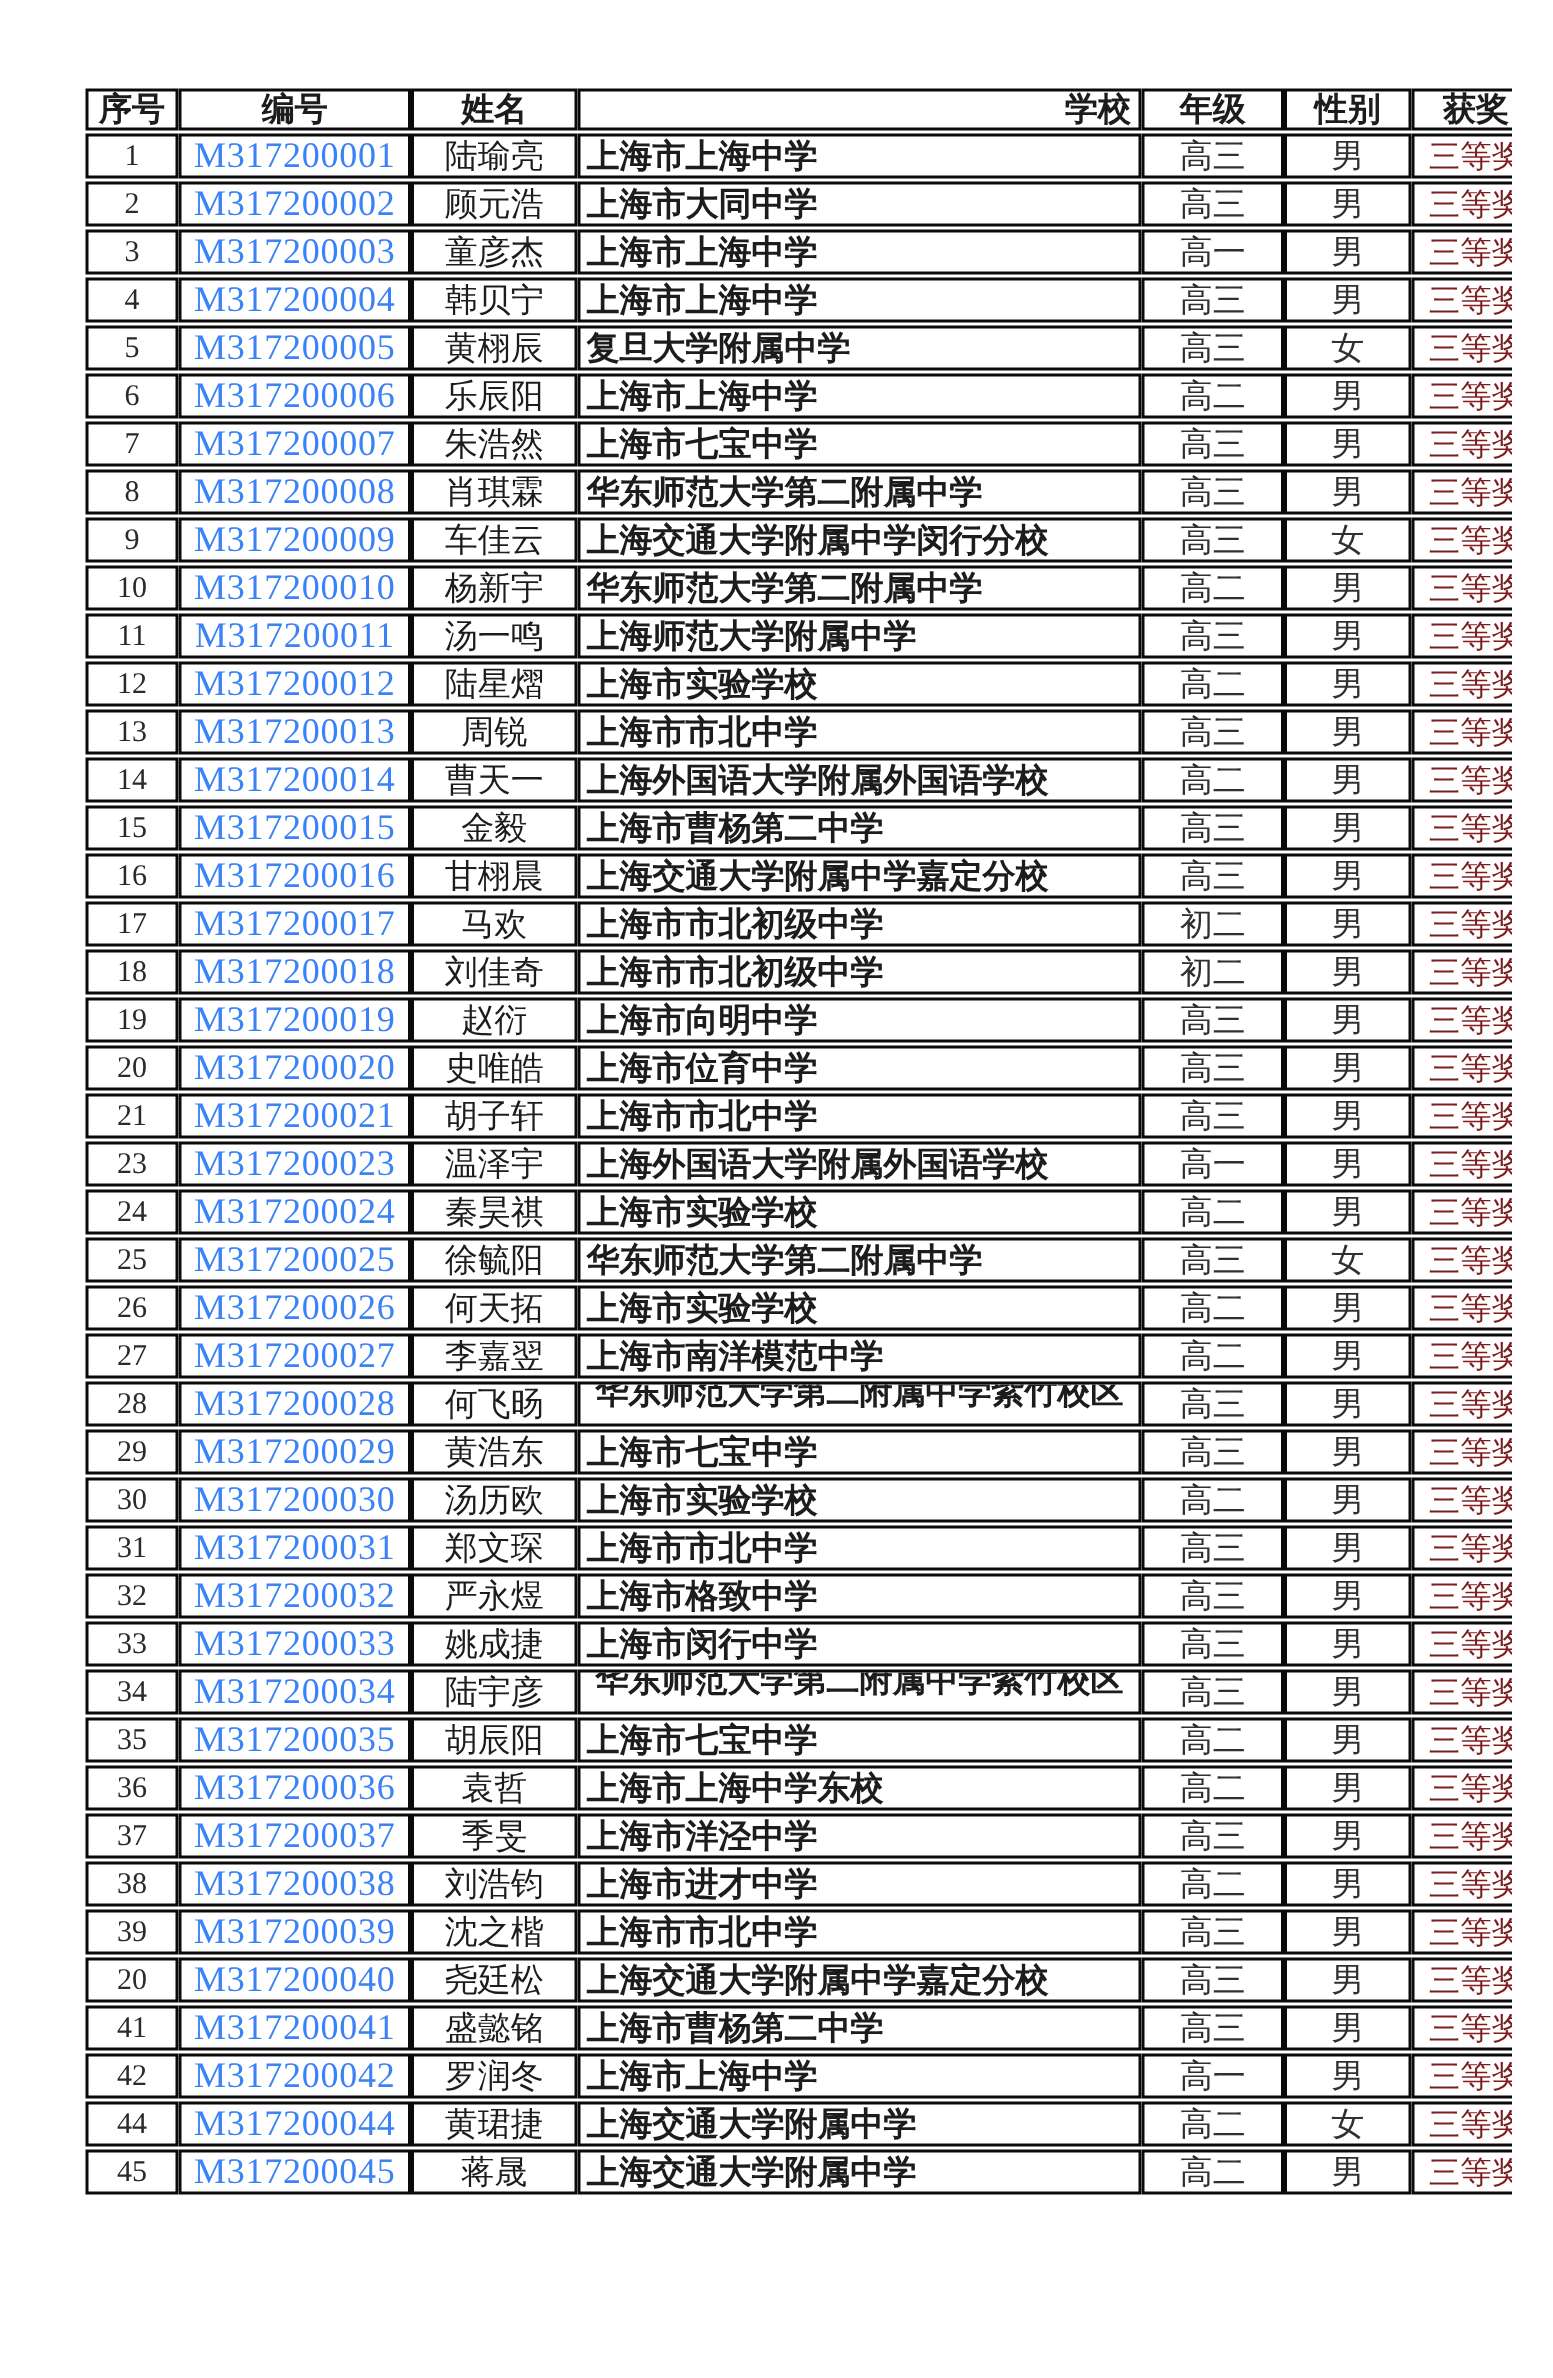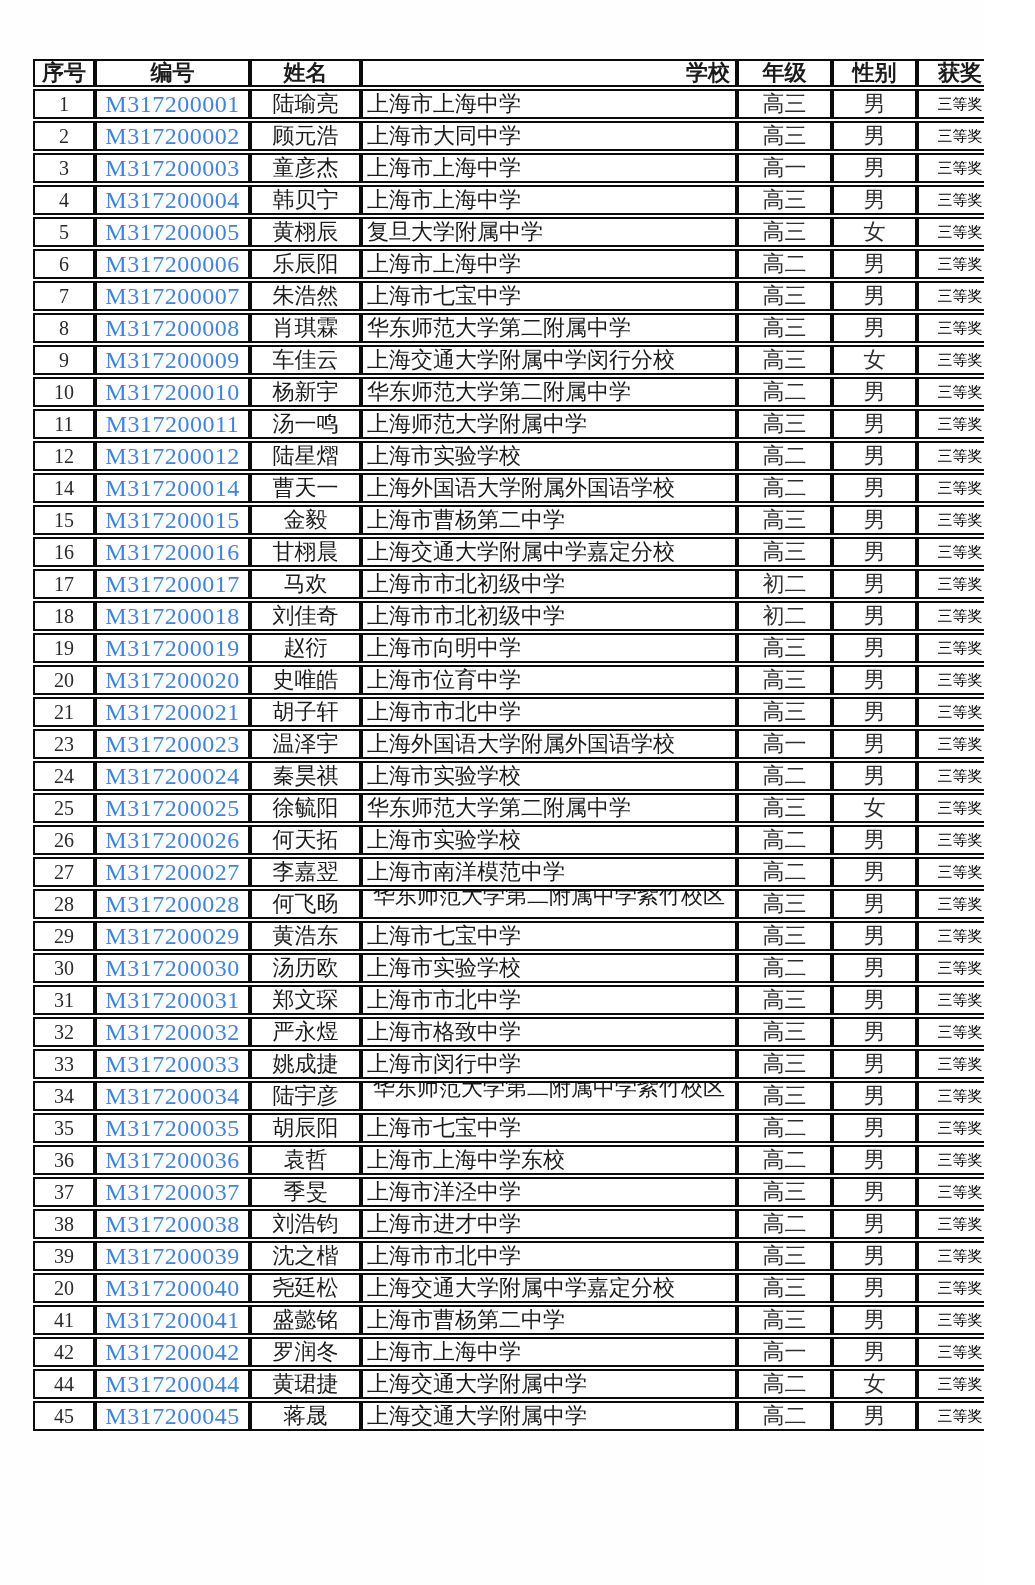--- a/index.html
+++ b/index.html
@@ -9,20 +9,21 @@
     width: 1035px;
     height: 1585px;
     font-family: "Liberation Serif", "DejaVu Serif", serif;
   }
   #page {
     position: relative;
     width: 984px;
     height: 1585px;
     background: #fefefe;
     overflow: hidden;
+    margin-left: 24px;
   }
   #award-table {
     position: absolute;
     left: 33px;
     top: 57px;
     width: 970px;
     border-collapse: separate;
     border-spacing: 0 2px;
     table-layout: fixed;
     background: #ffffff;
@@ -59,32 +60,33 @@
   }
   td.cell-school {
     text-align: left;
     white-space: normal;
     padding: 0 4px;
   }
   .school-text {
     height: 26px;
     overflow: hidden;
     line-height: 26px;
+    font-weight: bold;
   }
   .school-text.clipped {
     line-height: 20px;
     margin-top: -5px;
     height: 31px;
     text-align: center;
   }
   td.cell-grade { color: #303030; text-align: center; }
   td.cell-gender { color: #303030; }
   td.cell-award {
-    color: #000000;
-    font-size: 15px;
+    color: #7f1d1d;
+    font-size: 21px;
     font-family: Liberation Serif, serif;
   }
 </style>
 </head>
 <body>
 
 <div id="page">
   <table id="award-table">
     <colgroup>
       <col style="width:62px">
@@ -233,20 +235,31 @@
       <td class="cell-id">M317200012</td>
       <td class="cell-name">陆星熠</td>
       <td class="cell-school">
         <div class="school-text">上海市实验学校</div>
       </td>
       <td class="cell-grade">高二</td>
       <td class="cell-gender">男</td>
       <td class="cell-award">三等奖</td>
     </tr>
         <tr>
+      <td class="cell-no">13</td>
+      <td class="cell-id">M317200013</td>
+      <td class="cell-name">周锐</td>
+      <td class="cell-school">
+        <div class="school-text">上海市市北中学</div>
+      </td>
+      <td class="cell-grade">高三</td>
+      <td class="cell-gender">男</td>
+      <td class="cell-award">三等奖</td>
+    </tr>
+        <tr>
       <td class="cell-no">14</td>
       <td class="cell-id">M317200014</td>
       <td class="cell-name">曹天一</td>
       <td class="cell-school">
         <div class="school-text">上海外国语大学附属外国语学校</div>
       </td>
       <td class="cell-grade">高二</td>
       <td class="cell-gender">男</td>
       <td class="cell-award">三等奖</td>
     </tr>

